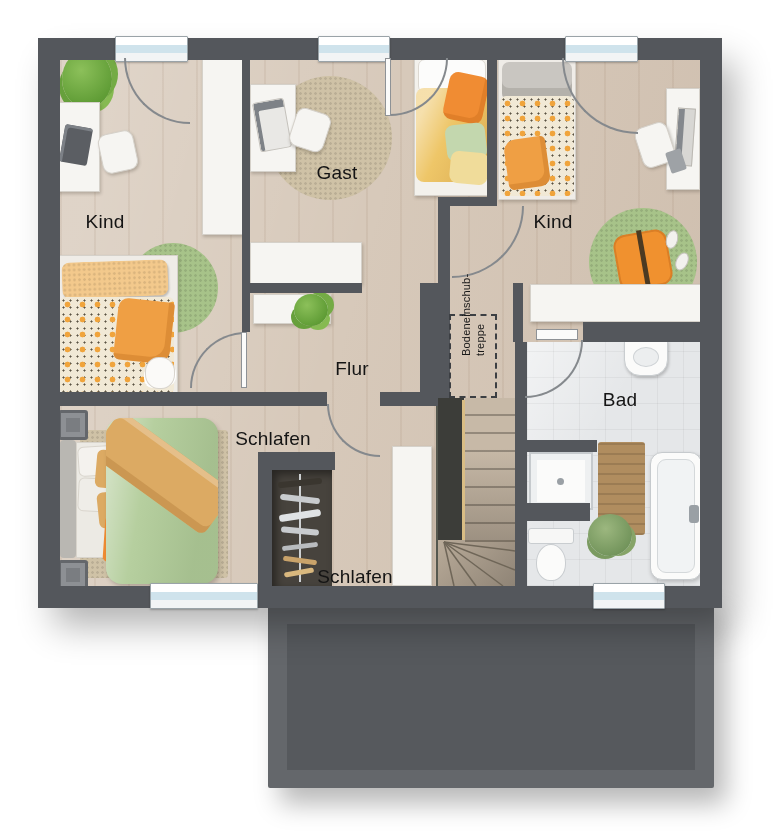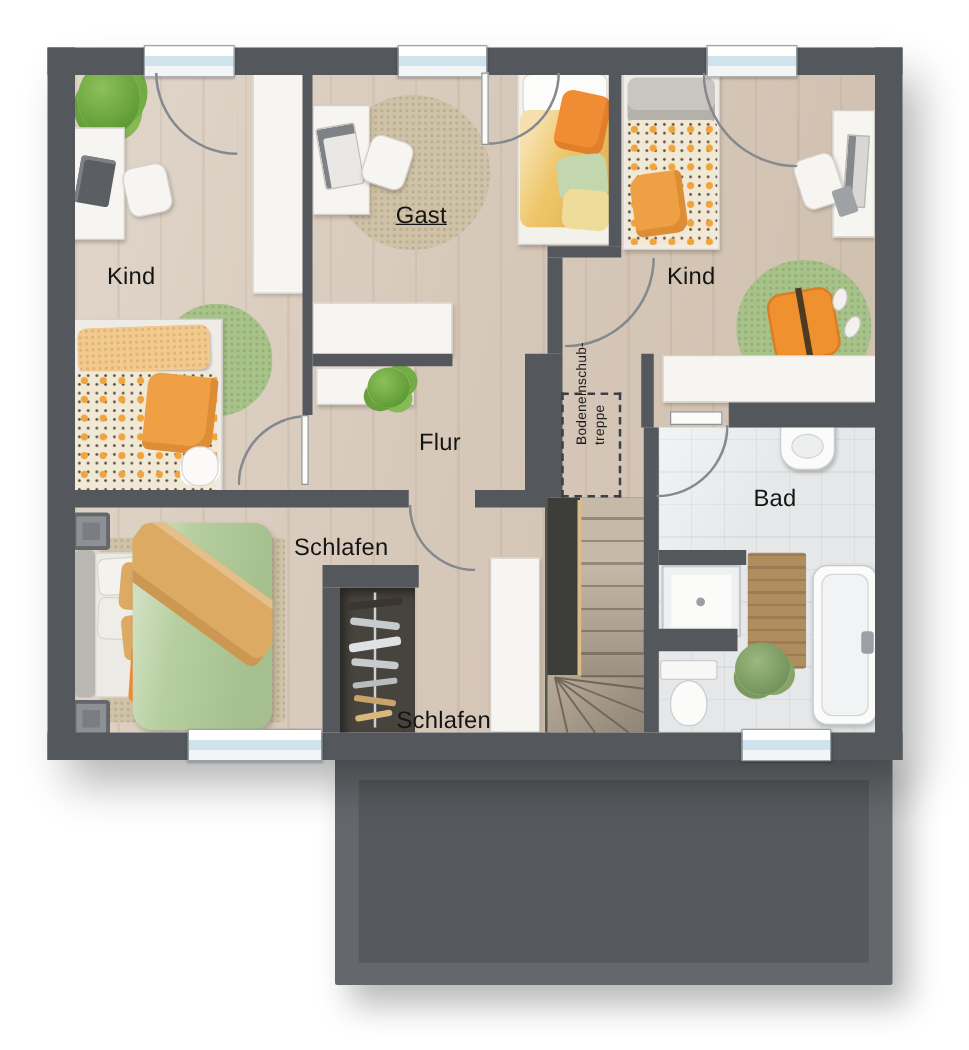--- a/index.html
+++ b/index.html
@@ -202,20 +202,20 @@
   <div class="leaf" style="left:536px;top:329px;width:42px;height:11px;"></div>
 
   <div class="attic-box" style="left:449px;top:314px;width:48px;height:84px;"></div>
   <div class="attic-lbl" style="left:425px;top:342px;width:96px;height:28px;">
     <span>Bodeneinschub-</span>
       <br>
     <span>treppe</span>
   </div>
 
   <div class="lbl" style="left:105px;top:222px;">Kind</div>
-  <div class="lbl" style="left:337px;top:173px;text-decoration:underline;">Gast</div>
+  <div class="lbl" style="left:337px;top:173px;">Gast</div>
   <div class="lbl" style="left:553px;top:222px;">Kind</div>
-  <div class="lbl" style="left:352px;top:355px;">Flur</div>
+  <div class="lbl" style="left:352px;top:369px;">Flur</div>
   <div class="lbl" style="left:273px;top:439px;">Schlafen</div>
   <div class="lbl" style="left:355px;top:577px;">Schlafen</div>
   <div class="lbl" style="left:620px;top:400px;">Bad</div>
 
 </div>
 
 </body></html>

